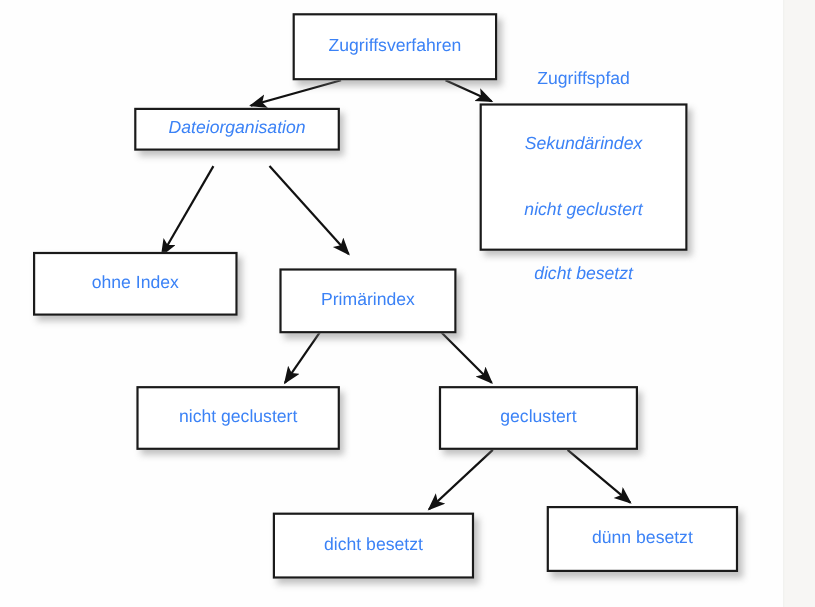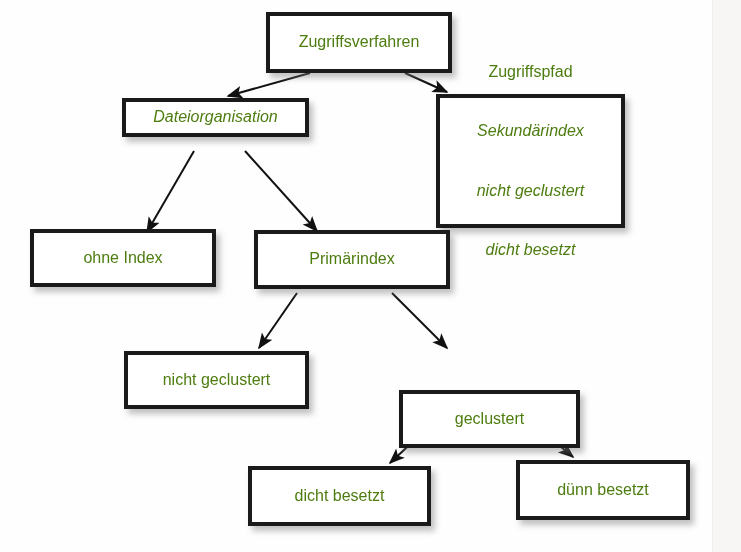--- a/index.html
+++ b/index.html
@@ -34,27 +34,27 @@
     left: 0;
     top: 0;
     width: 741px;
     height: 552px;
     pointer-events: none;
   }
   .node {
     position: absolute;
     box-sizing: border-box;
     background: #ffffff;
-    border: 4px solid #0369a1;
+    border: 2px solid #0369a1;
     box-shadow: 4px 5px 6px rgba(120,120,120,0.45);
     display: flex;
     align-items: center;
     justify-content: center;
     text-align: center;
-    color: #4d7c0f;
+    color: #3b82f6;
     font-size: 16px;
     line-height: 1.28;
   }
   .node .line {
     display: block;
     white-space: nowrap;
   }
   .node .line.italic {
     font-style: italic;
     margin-top: 39px;
@@ -104,41 +104,41 @@
           <span class="line italic">Sekundärindex</span>
           <span class="line italic">nicht geclustert</span>
           <span class="line italic">dicht besetzt</span>
         </div>
       </div>
       <div class="node" style="left: 30px; top: 229px; width: 186px; height: 58px; background: rgb(255, 255, 255); border-color: rgb(26, 26, 26);">
         <div class="node-stack">
           <span class="line">ohne Index</span>
         </div>
       </div>
-      <div class="node" style="left: 254px; top: 230px; width: 196px; height: 59px; background: rgb(255, 255, 255); border-color: rgb(26, 26, 26);">
+      <div class="node" style="left: 254px; top: 244px; width: 161px; height: 59px; background: rgb(255, 255, 255); border-color: rgb(26, 26, 26);">
         <div class="node-stack">
           <span class="line">Primärindex</span>
         </div>
       </div>
       <div class="node" style="left: 124px; top: 351px; width: 185px; height: 58px; background: rgb(255, 255, 255); border-color: rgb(26, 26, 26);">
         <div class="node-stack">
           <span class="line">nicht geclustert</span>
         </div>
       </div>
-      <div class="node" style="left: 399px; top: 351px; width: 181px; height: 58px; background: rgb(255, 255, 255); border-color: rgb(26, 26, 26); margin-top: 39px;">
+      <div class="node" style="left: 399px; top: 351px; width: 181px; height: 58px; background: rgb(255, 255, 255); border-color: rgb(26, 26, 26);">
         <div class="node-stack">
           <span class="line">geclustert</span>
         </div>
       </div>
       <div class="node" style="left: 248px; top: 466px; width: 183px; height: 60px; background: rgb(255, 255, 255); border-color: rgb(26, 26, 26);">
         <div class="node-stack">
           <span class="line">dicht besetzt</span>
         </div>
       </div>
-      <div class="node" style="left: 516px; top: 460px; width: 174px; height: 60px; background: rgb(255, 255, 255); border-color: rgb(26, 26, 26);">
+      <div class="node" style="left: 497px; top: 460px; width: 174px; height: 60px; background: rgb(255, 255, 255); border-color: rgb(26, 26, 26);">
         <div class="node-stack">
           <span class="line">dünn besetzt</span>
         </div>
       </div>
     </div>
 
   <div id="page-margin-strip"></div>
 </div>
 
 </body></html>

